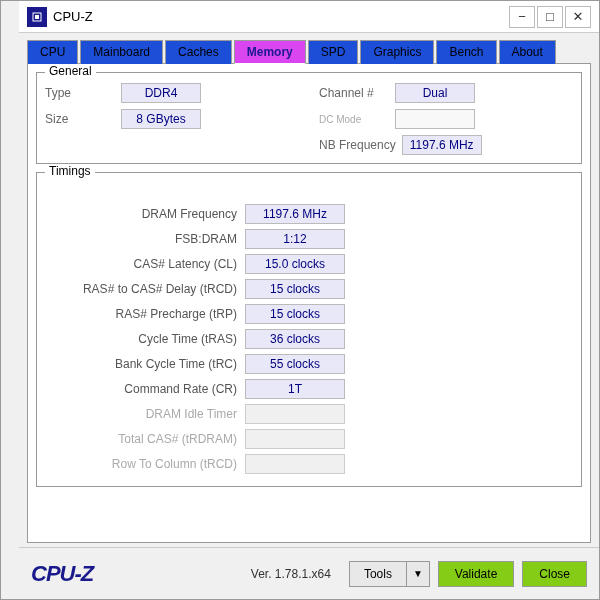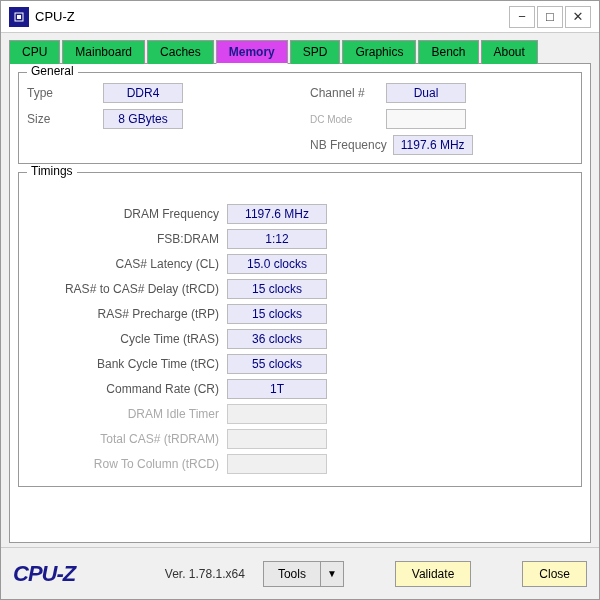--- a/index.html
+++ b/index.html
@@ -12,20 +12,21 @@
       overflow: hidden;
     }
 
     .window {
       width: 600px;
       height: 600px;
       background: #f0f0f0;
       border: 1px solid #999;
       display: flex;
       flex-direction: column;
+      padding-left: 18px;
     }
 
     
     .title-bar {
       background: white;
       display: flex;
       align-items: center;
       height: 32px;
       padding: 0 8px;
       border-bottom: 1px solid #ccc;
@@ -69,21 +70,21 @@
     .tab-bar {
       display: flex;
       background: #f0f0f0;
       padding: 6px 8px 0 8px;
       gap: 0;
       flex-shrink: 0;
     }
     .tab {
       padding: 4px 12px;
       border: 1px solid #999;
-      background: #22c55e;
+      background: #1d4ed8;
       cursor: pointer;
       font-size: 12px;
       color: #000;
       margin-right: 2px;
       border-bottom: none;
       position: relative;
       top: 1px;
     }
     .tab.active {
       background: #d946ef;
@@ -210,25 +211,24 @@
       letter-spacing: -1px;
     }
     .version-text {
       font-size: 12px;
       color: #333;
       margin-right: 10px;
     }
     .bottom-btn {
       padding: 5px 16px;
       border: 1px solid #999;
-      background: #fef9c3;
+      background: #84cc16;
       cursor: pointer;
       font-size: 12px;
       color: #000;
-      margin-left: 43px;
     }
     .tools-btn-group {
       display: flex;
       align-items: stretch;
     }
     .tools-main {
       padding: 5px 14px;
       border: 1px solid #999;
       border-right: none;
       background: #e8e8e8;

